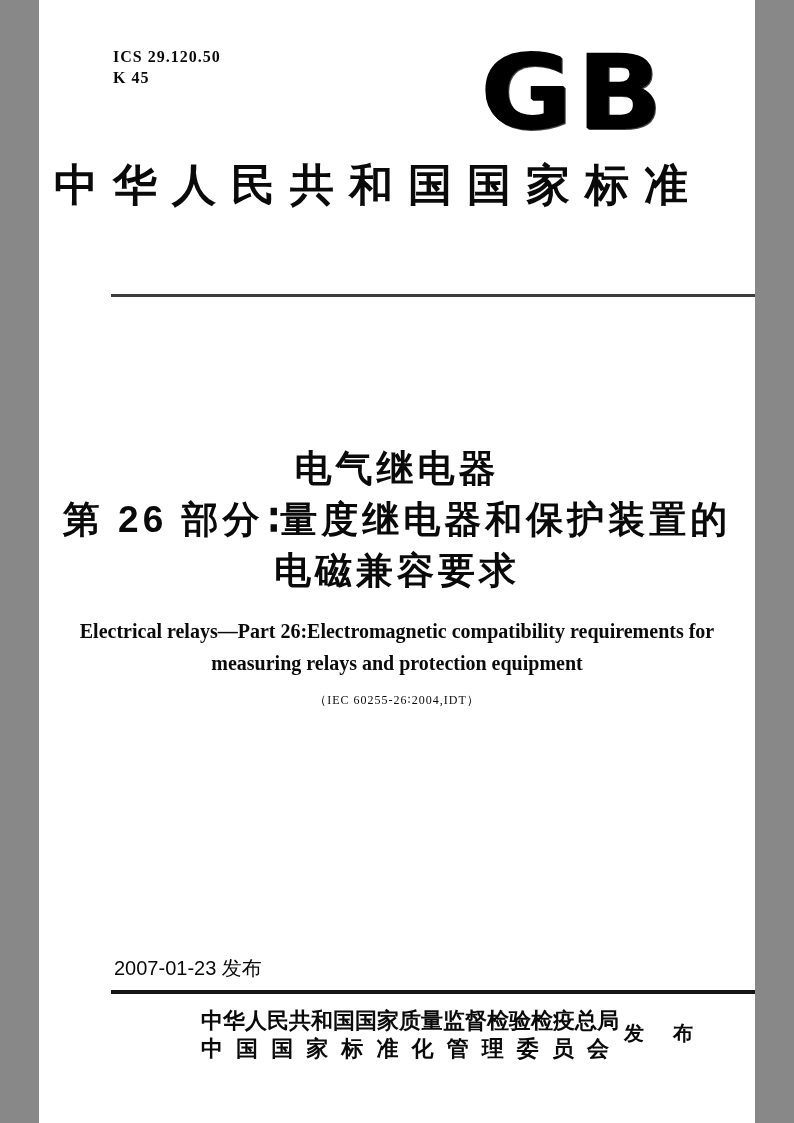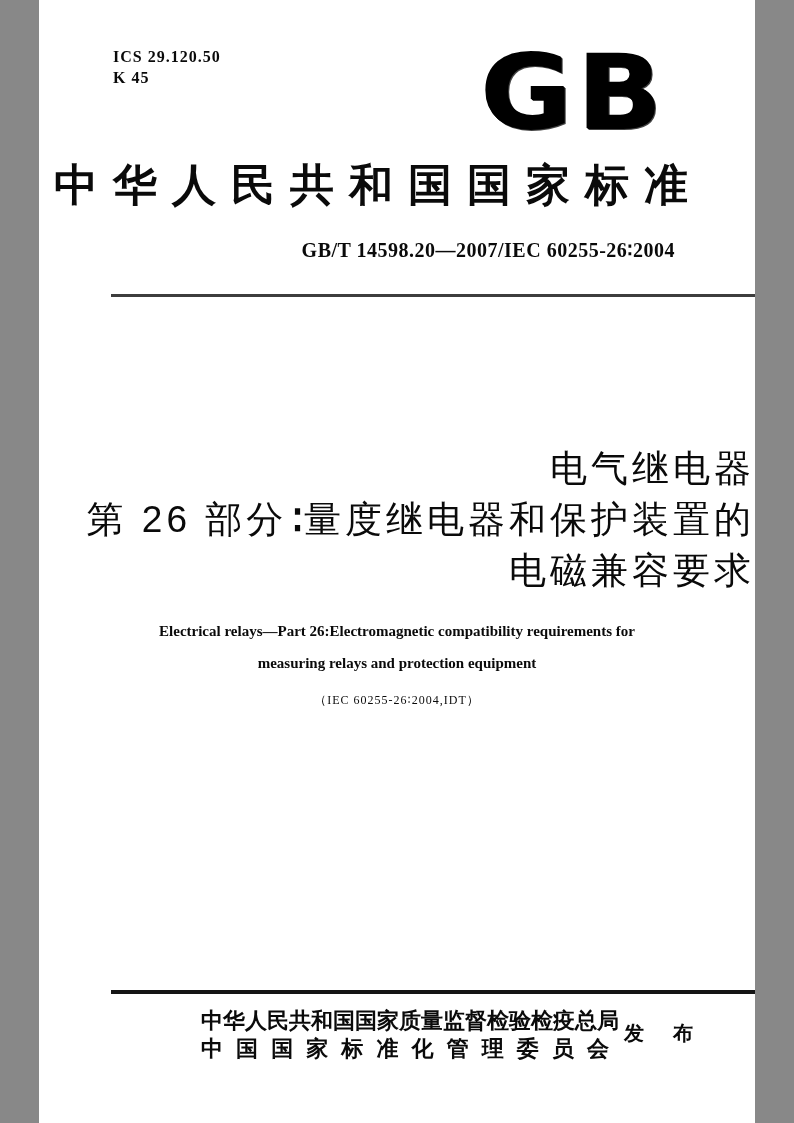--- a/index.html
+++ b/index.html
@@ -72,38 +72,38 @@
     width: 650px;
     height: 3px;
     background: #3d3d3d;
   }
   
   .main-title {
     position: absolute;
     top: 443px;
     left: 0;
     width: 100%;
-    text-align: right;
+    text-align: center;
     font-family: "Liberation Sans", sans-serif;
-    font-weight: normal;
+    font-weight: bold;
     font-size: 37px;
     line-height: 51px;
     letter-spacing: 4px;
     white-space: nowrap;
   }
   
   .english-title {
     position: absolute;
     top: 615px;
     left: 0;
     width: 100%;
     text-align: center;
     font-family: "Liberation Serif", serif;
     font-weight: bold;
-    font-size: 15px;
+    font-size: 20px;
     line-height: 32px;
   }
   
   .idt-note {
     position: absolute;
     top: 692px;
     left: 0;
     width: 100%;
     text-align: center;
     font-family: "Liberation Serif", serif;
@@ -167,38 +167,38 @@
 
   <div class="ics-block">
     <div>ICS 29.120.50</div>
     <div>K 45</div>
   </div>
 
   <div class="gb-logo">GB</div>
 
   <div class="national-heading">中华人民共和国国家标准</div>
 
-  <div class="standard-number">GB/T 14598.20—2007/IEC 60255-26∶2004</div>
 
   <div class="rule-top"></div>
 
   <div class="main-title">
     <div>电气继电器</div>
     <div>第 26 部分∶量度继电器和保护装置的</div>
     <div>电磁兼容要求</div>
   </div>
 
   <div class="english-title">
     <div>Electrical relays—Part 26:Electromagnetic compatibility requirements for</div>
     <div>measuring relays and protection equipment</div>
   </div>
 
   <div class="idt-note">（IEC 60255-26∶2004,IDT）</div>
 
   <div class="dates-row">
+    <span>2007-01-23 发布</span>
   </div>
 
   <div class="rule-bottom"></div>
 
   <div class="issuer-block">
     <div class="issuer-line1">中华人民共和国国家质量监督检验检疫总局</div>
     <div class="issuer-line2">中国国家标准化管理委员会</div>
   </div>
 
   <div class="publish-label">发 布</div>

